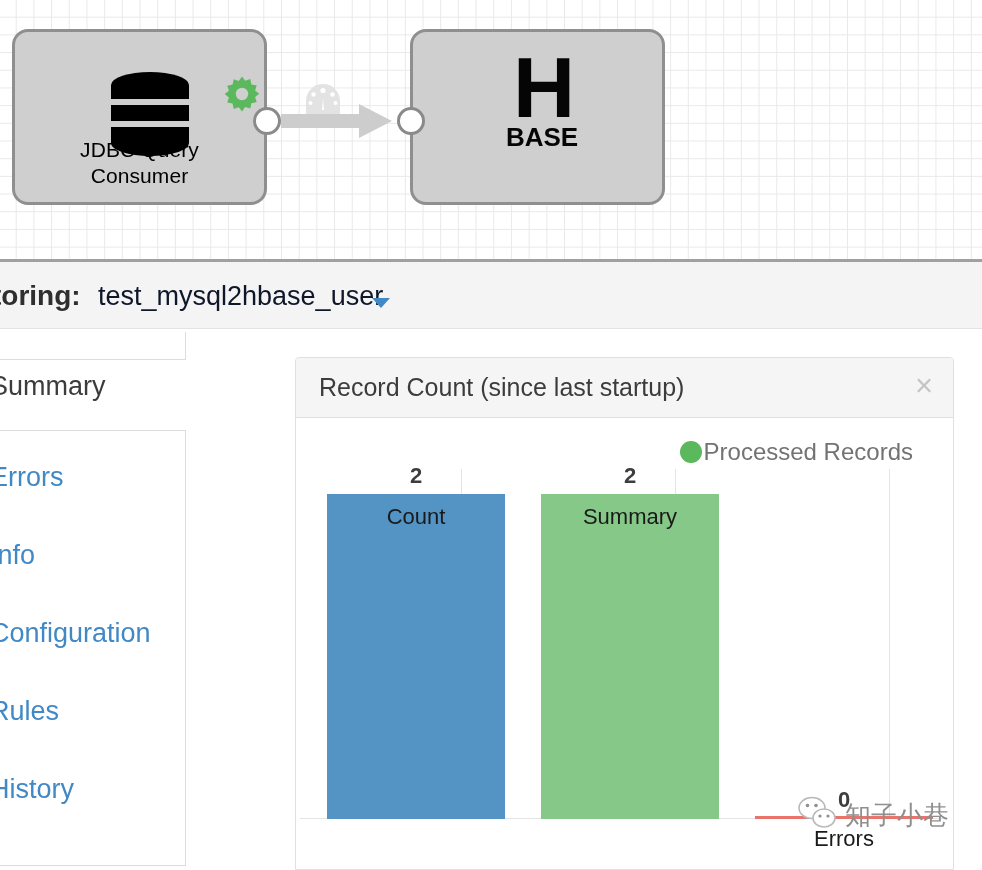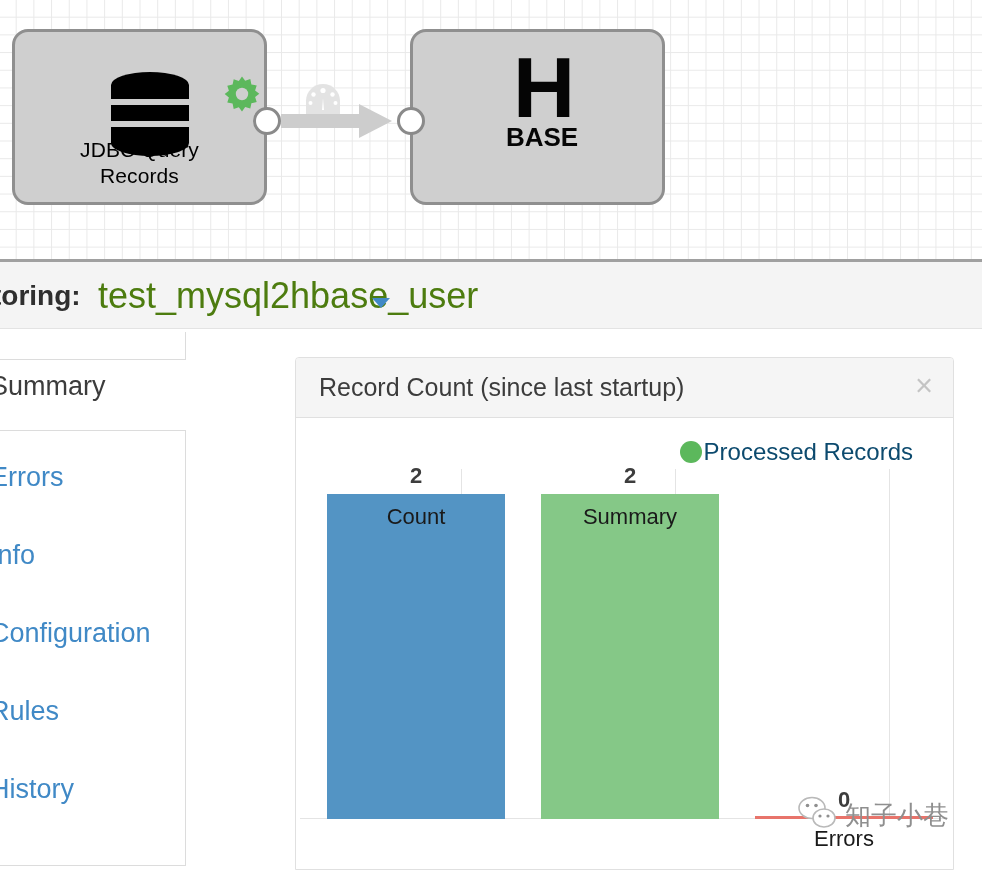--- a/index.html
+++ b/index.html
@@ -113,22 +113,22 @@
     background: #f4f4f4;
     border-bottom: 1px solid #e3e3e3;
     box-sizing: border-box;
   }
   #monitoring-title {
     position: absolute; left: -8px; top: 18px;
     font-size: 28px; font-weight: bold; color: #2f2f2f;
     white-space: nowrap;
   }
   #pipeline-link {
-    position: absolute; left: 98px; top: 13px;
-    font-size: 36px; color: #4d7c0f; white-space: nowrap;
+    position: absolute; left: 98px; top: 19px;
+    font-size: 27px; color: #0f172a; white-space: nowrap;
     text-decoration: none; cursor: pointer;
   }
   #pipeline-caret {
     position: absolute; left: 372px; top: 36px;
     width: 0; height: 0;
     border-left: 9px solid transparent;
     border-right: 9px solid transparent;
     border-top: 10px solid #4089c6;
     cursor: pointer;
   }
@@ -182,21 +182,21 @@
   #chart-body { position: absolute; left: 0; top: 61px; width: 100%; height: 452px; }
 
   #legend {
     position: absolute; right: 40px; top: 19px;
     display: flex; align-items: center; white-space: nowrap;
   }
   #legend-dot {
     width: 22px; height: 22px; border-radius: 50%;
     background: #5cb85c; margin-right: 2px;
   }
-  #legend-label { font-size: 24px; color: #0c4a6e; }
+  #legend-label { font-size: 24px; color: #737373; }
 
   #plot {
     position: absolute; left: 4px; top: 50px;
     width: 651px; height: 400px;
   }
   .axis-line {
     position: absolute; left: 0; bottom: 50px; width: 645px;
     height: 1px; background: #e4e4e4;
   }
   .gridline-v {
@@ -239,21 +239,21 @@
       <div class="db-gap" style="top:49px;"></div>
       <div class="db-ell" style="top:58px;"></div>
     </div>
     <div class="gear-icon">
       <svg viewBox="0 0 44 44" width="44" height="44" aria-hidden="true">
         <path fill="#5cb85c" d="M22 2.5l3.2 4.2 5.1-1.6 1.1 5.3 5.3 1.1-1.6 5.1 4.2 3.2-4.2 3.2 1.6 5.1-5.3 1.1-1.1 5.3-5.1-1.6L22 37.5l-3.2-4.2-5.1 1.6-1.1-5.3-5.3-1.1 1.6-5.1L4.7 20l4.2-3.2-1.6-5.1 5.3-1.1 1.1-5.3 5.1 1.6z"></path>
         <circle cx="22" cy="20" r="6.2" fill="#cfcfcf"></circle>
       </svg>
     </div>
     <div class="stage-label">JDBC Query
-Records</div>
+Consumer</div>
   </div>
 
   <div class="stage" id="stage-hbase">
     <div class="hbase-logo">
       <div class="hbase-h">H</div>
       <div class="hbase-base">BASE</div>
     </div>
   </div>
 
   <div class="link-shaft"></div>

